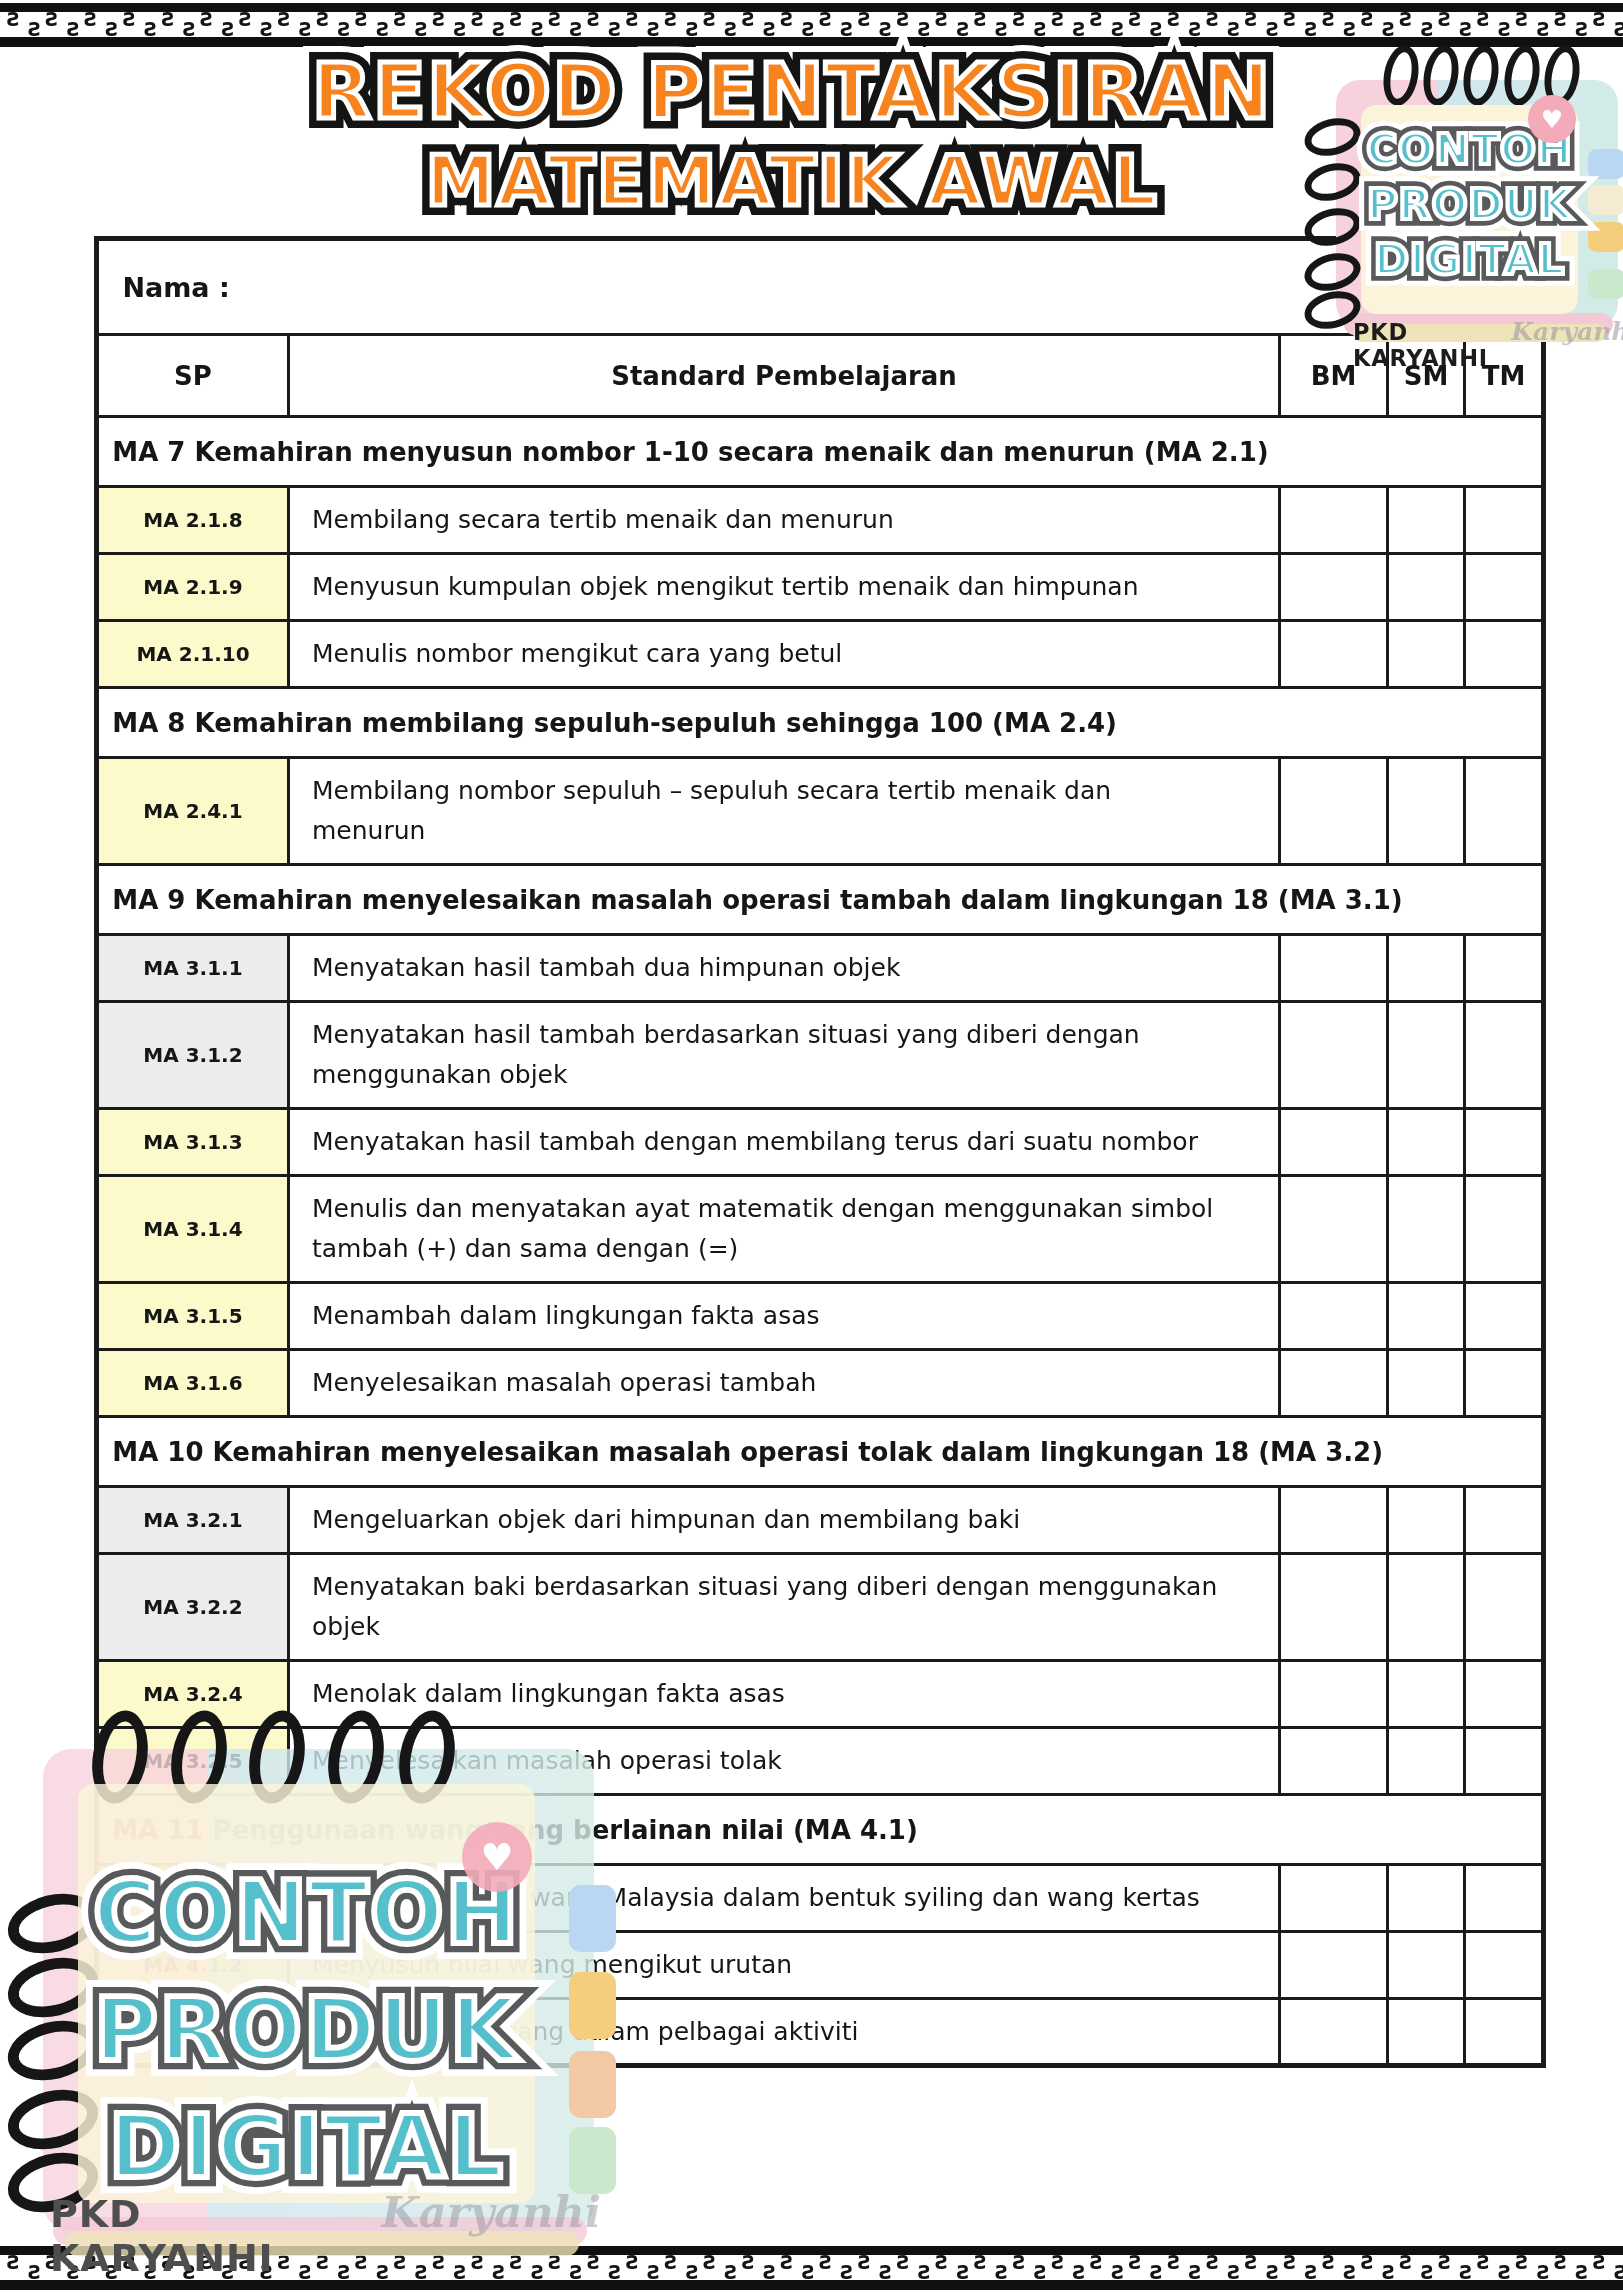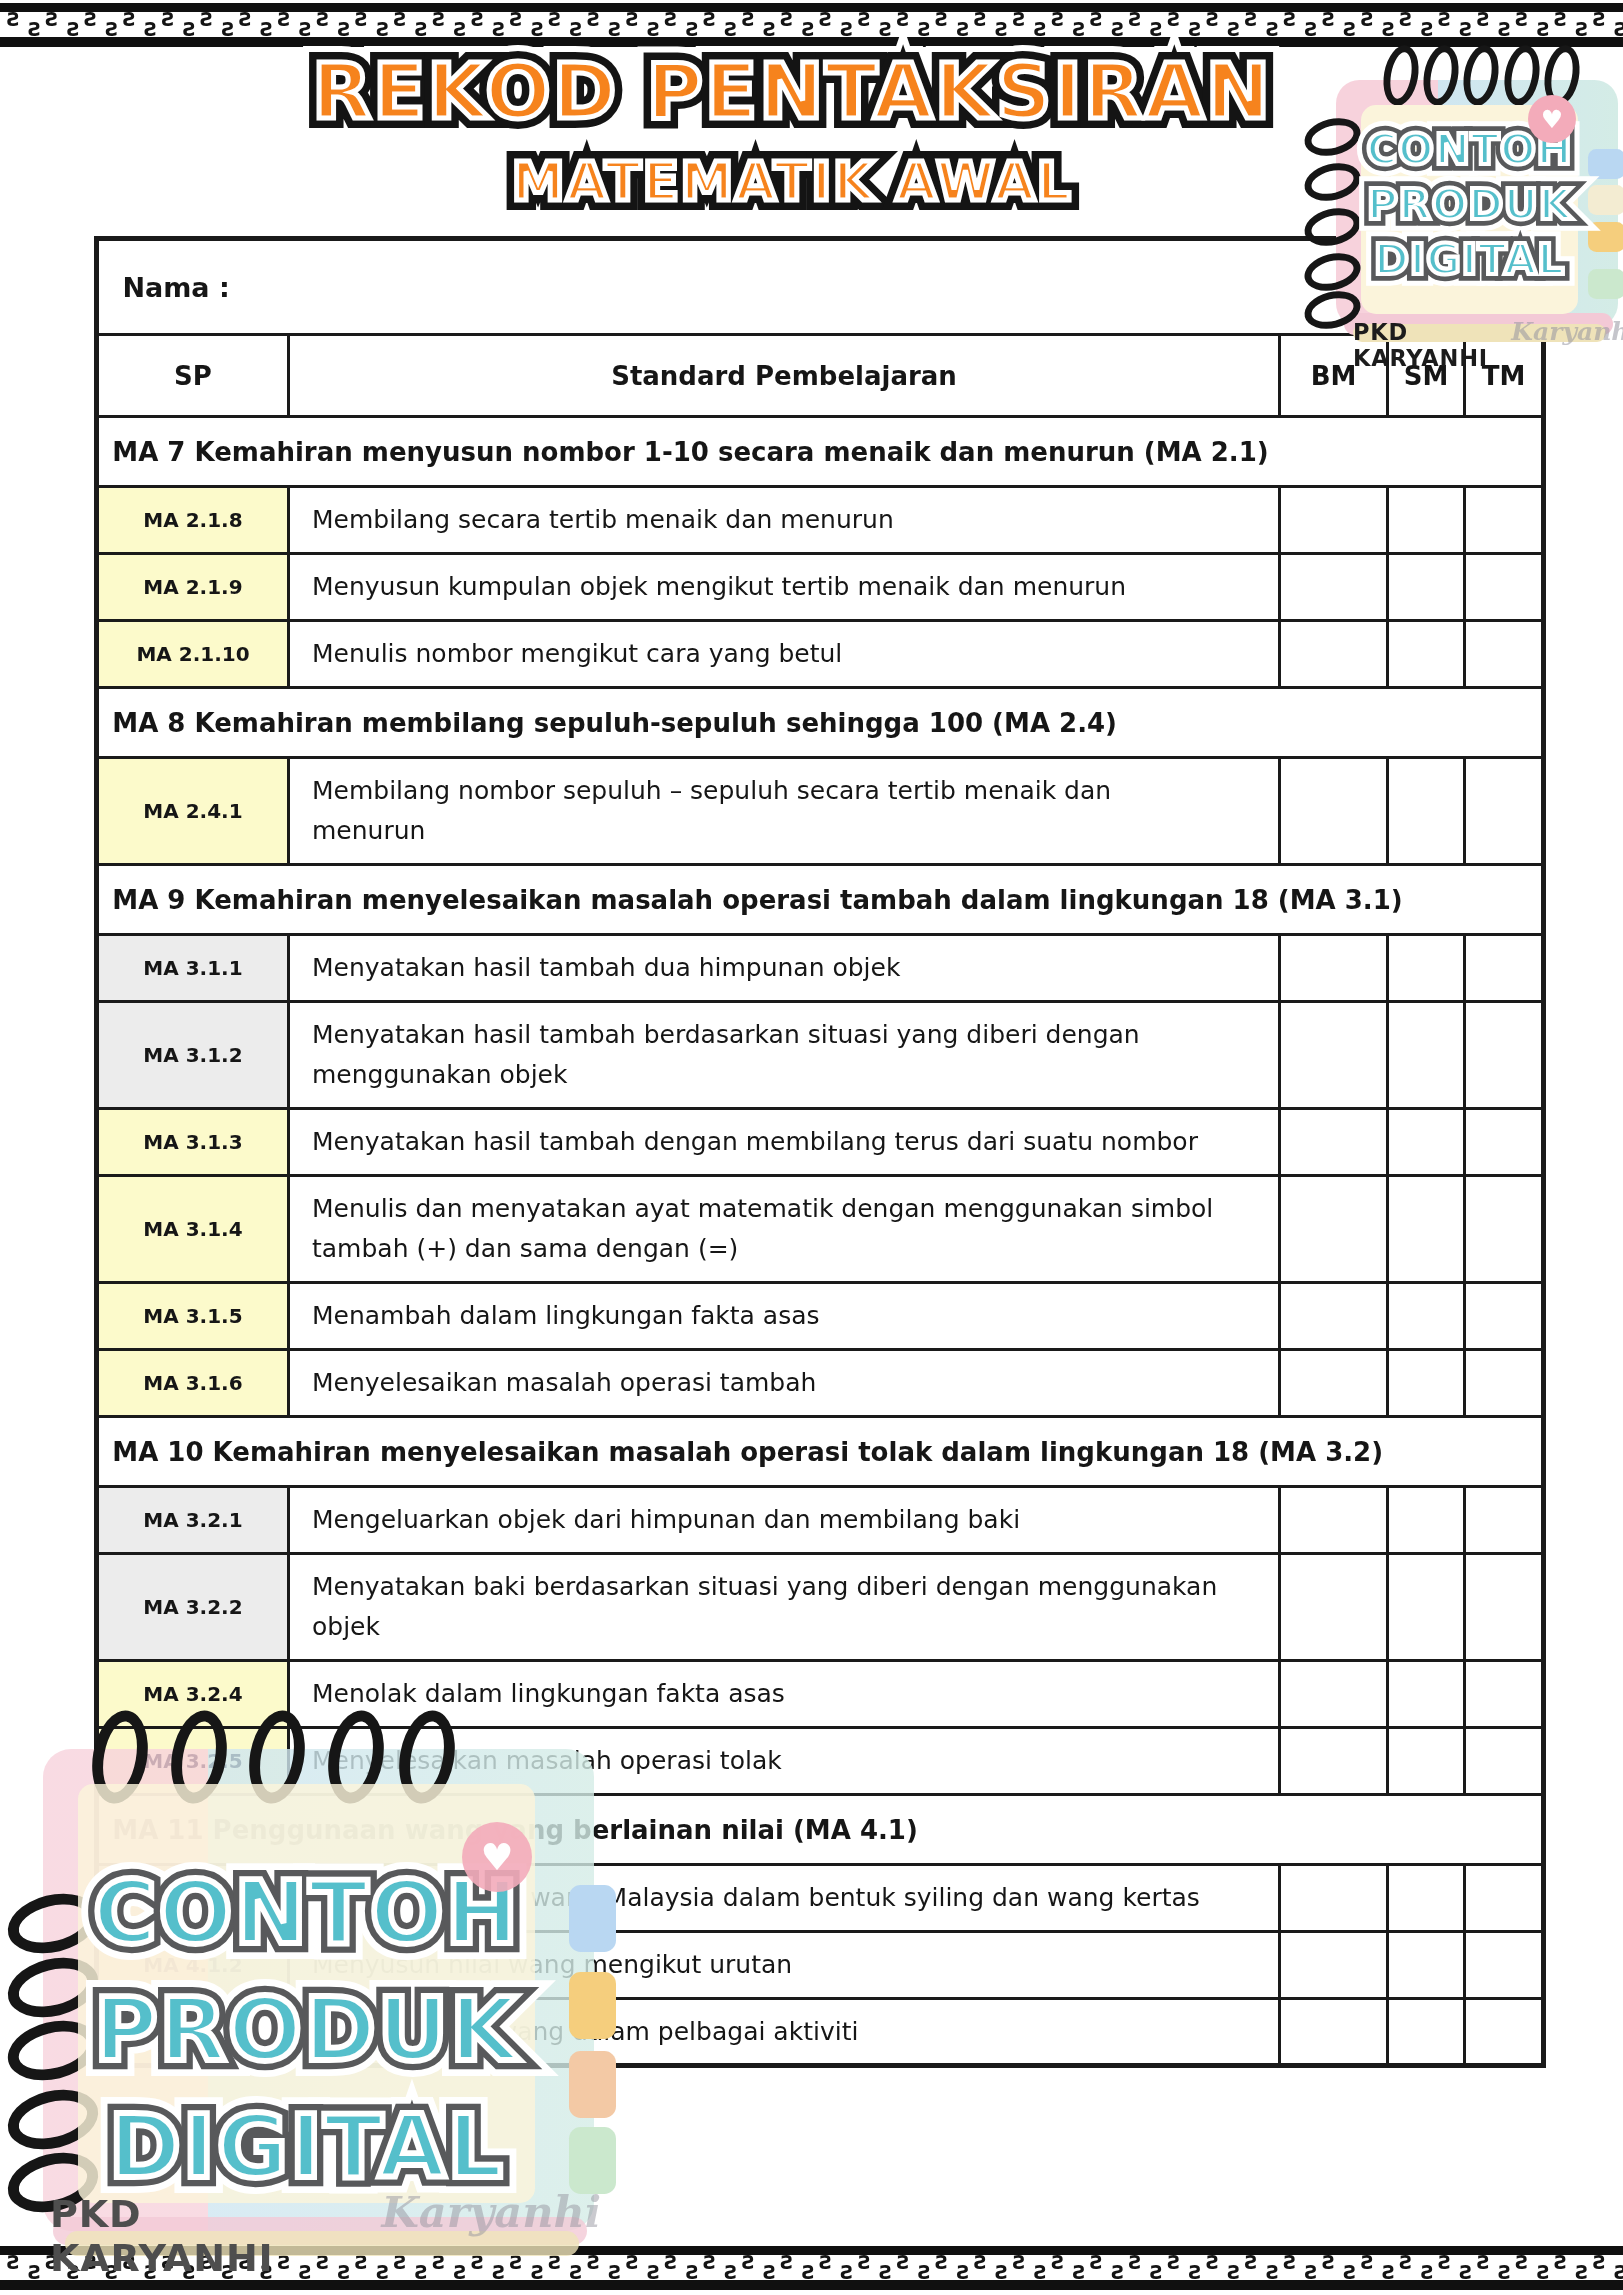--- a/index.html
+++ b/index.html
@@ -35,21 +35,21 @@
 
   
   .title-block{
     position:absolute;left:250px;top:48px;width:1084px;text-align:center;z-index:3;
     font-weight:800;letter-spacing:1.7px;
   }
   .title-line{color:#F6831D;-webkit-text-stroke:5px #ffffff;margin:0 auto;text-align:center;}
   .title-line::before{color:#141414;-webkit-text-stroke:20px #141414;}
   .title-line::after{color:#ffffff;-webkit-text-stroke:32px #ffffff;}
   .title-line.l1{font-size:77px;line-height:87px;}
-  .title-line.l2{font-size:53px;line-height:87px;margin-top:3.3px;}
+  .title-line.l2{font-size:70px;line-height:87px;margin-top:3.3px;}
 
   
   .wm-line{color:#55BFCB;-webkit-text-stroke:4.2px #ffffff;font-weight:800;text-align:center;}
   .wm-line::before{color:#58595B;-webkit-text-stroke:13.3px #58595B;}
   .wm-line::after{color:#ffffff;-webkit-text-stroke:23.4px #ffffff;}
   .nb-bl .wm-line{-webkit-text-stroke:5.8px #ffffff;}
   .nb-bl .wm-line::before{-webkit-text-stroke:18.4px #58595B;}
   .nb-bl .wm-line::after{-webkit-text-stroke:32px #ffffff;}
 
   
@@ -169,21 +169,21 @@
   <tr class="item-row tint-yellow">
     <td class="sp-cell">MA 2.1.8</td>
     <td class="desc-cell">Membilang secara tertib menaik dan menurun</td>
     <td class="mark-cell"></td>
     <td class="mark-cell"></td>
     <td class="mark-cell"></td>
   </tr>
 
   <tr class="item-row tint-yellow">
     <td class="sp-cell">MA 2.1.9</td>
-    <td class="desc-cell">Menyusun kumpulan objek mengikut tertib menaik dan menurun</td>
+    <td class="desc-cell">Menyusun kumpulan objek mengikut tertib menaik dan himpunan</td>
     <td class="mark-cell"></td>
     <td class="mark-cell"></td>
     <td class="mark-cell"></td>
   </tr>
 
   <tr class="item-row tint-yellow">
     <td class="sp-cell">MA 2.1.10</td>
     <td class="desc-cell">Menulis nombor mengikut cara yang betul</td>
     <td class="mark-cell"></td>
     <td class="mark-cell"></td>

